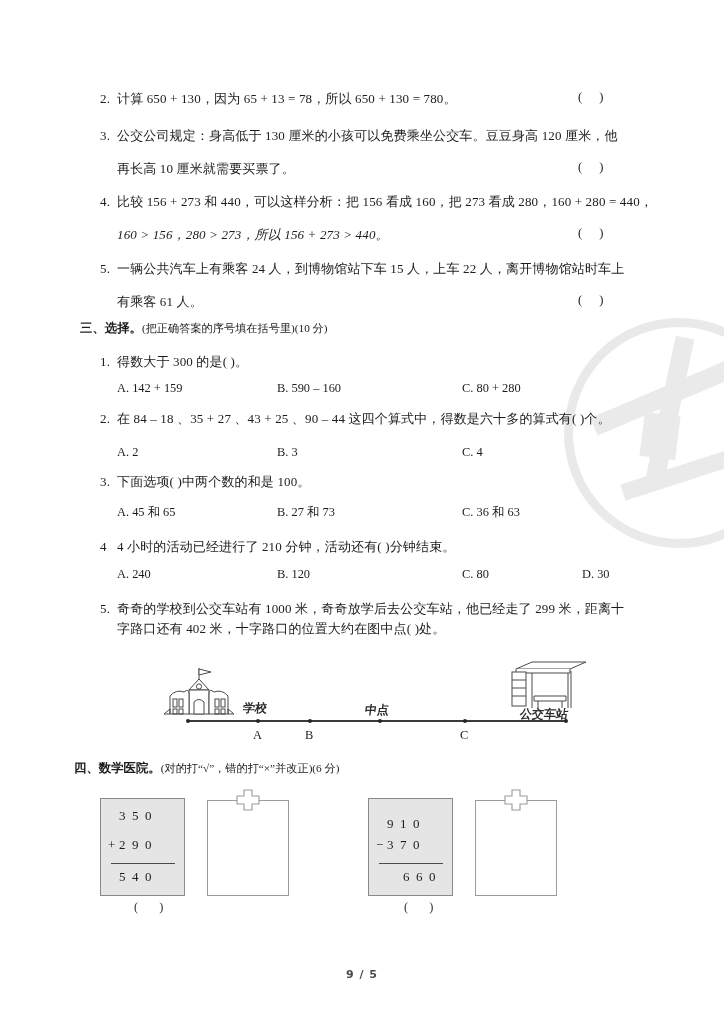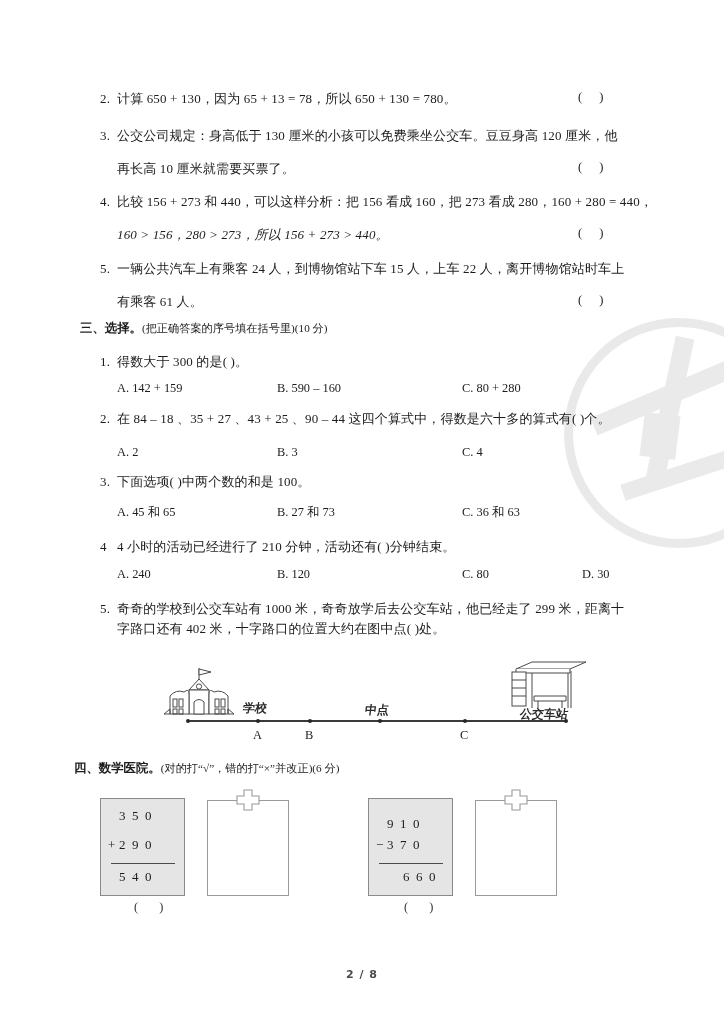--- a/index.html
+++ b/index.html
@@ -284,16 +284,16 @@
     </div>
     <div class="ansparen" style="left:404px;top:900px;">(      )</div>
 
     <div class="fixbox" style="left:475px;top:800px;width:82px;height:96px;"></div>
     <div class="cross" style="left:503px;top:789px;">
       <svg width="26" height="22" viewBox="0 0 26 22">
         <path d="M9 1 H17 V7 H24 V15 H17 V21 H9 V15 H2 V7 H9 Z" fill="#ffffff" stroke="#9a9a9a" stroke-width="1.1"></path>
       </svg>
     </div>
 
-    <div class="footer">2 / 8</div>
+    <div class="footer">9 / 5</div>
 
   </div>
 </div>
 
 </body></html>

